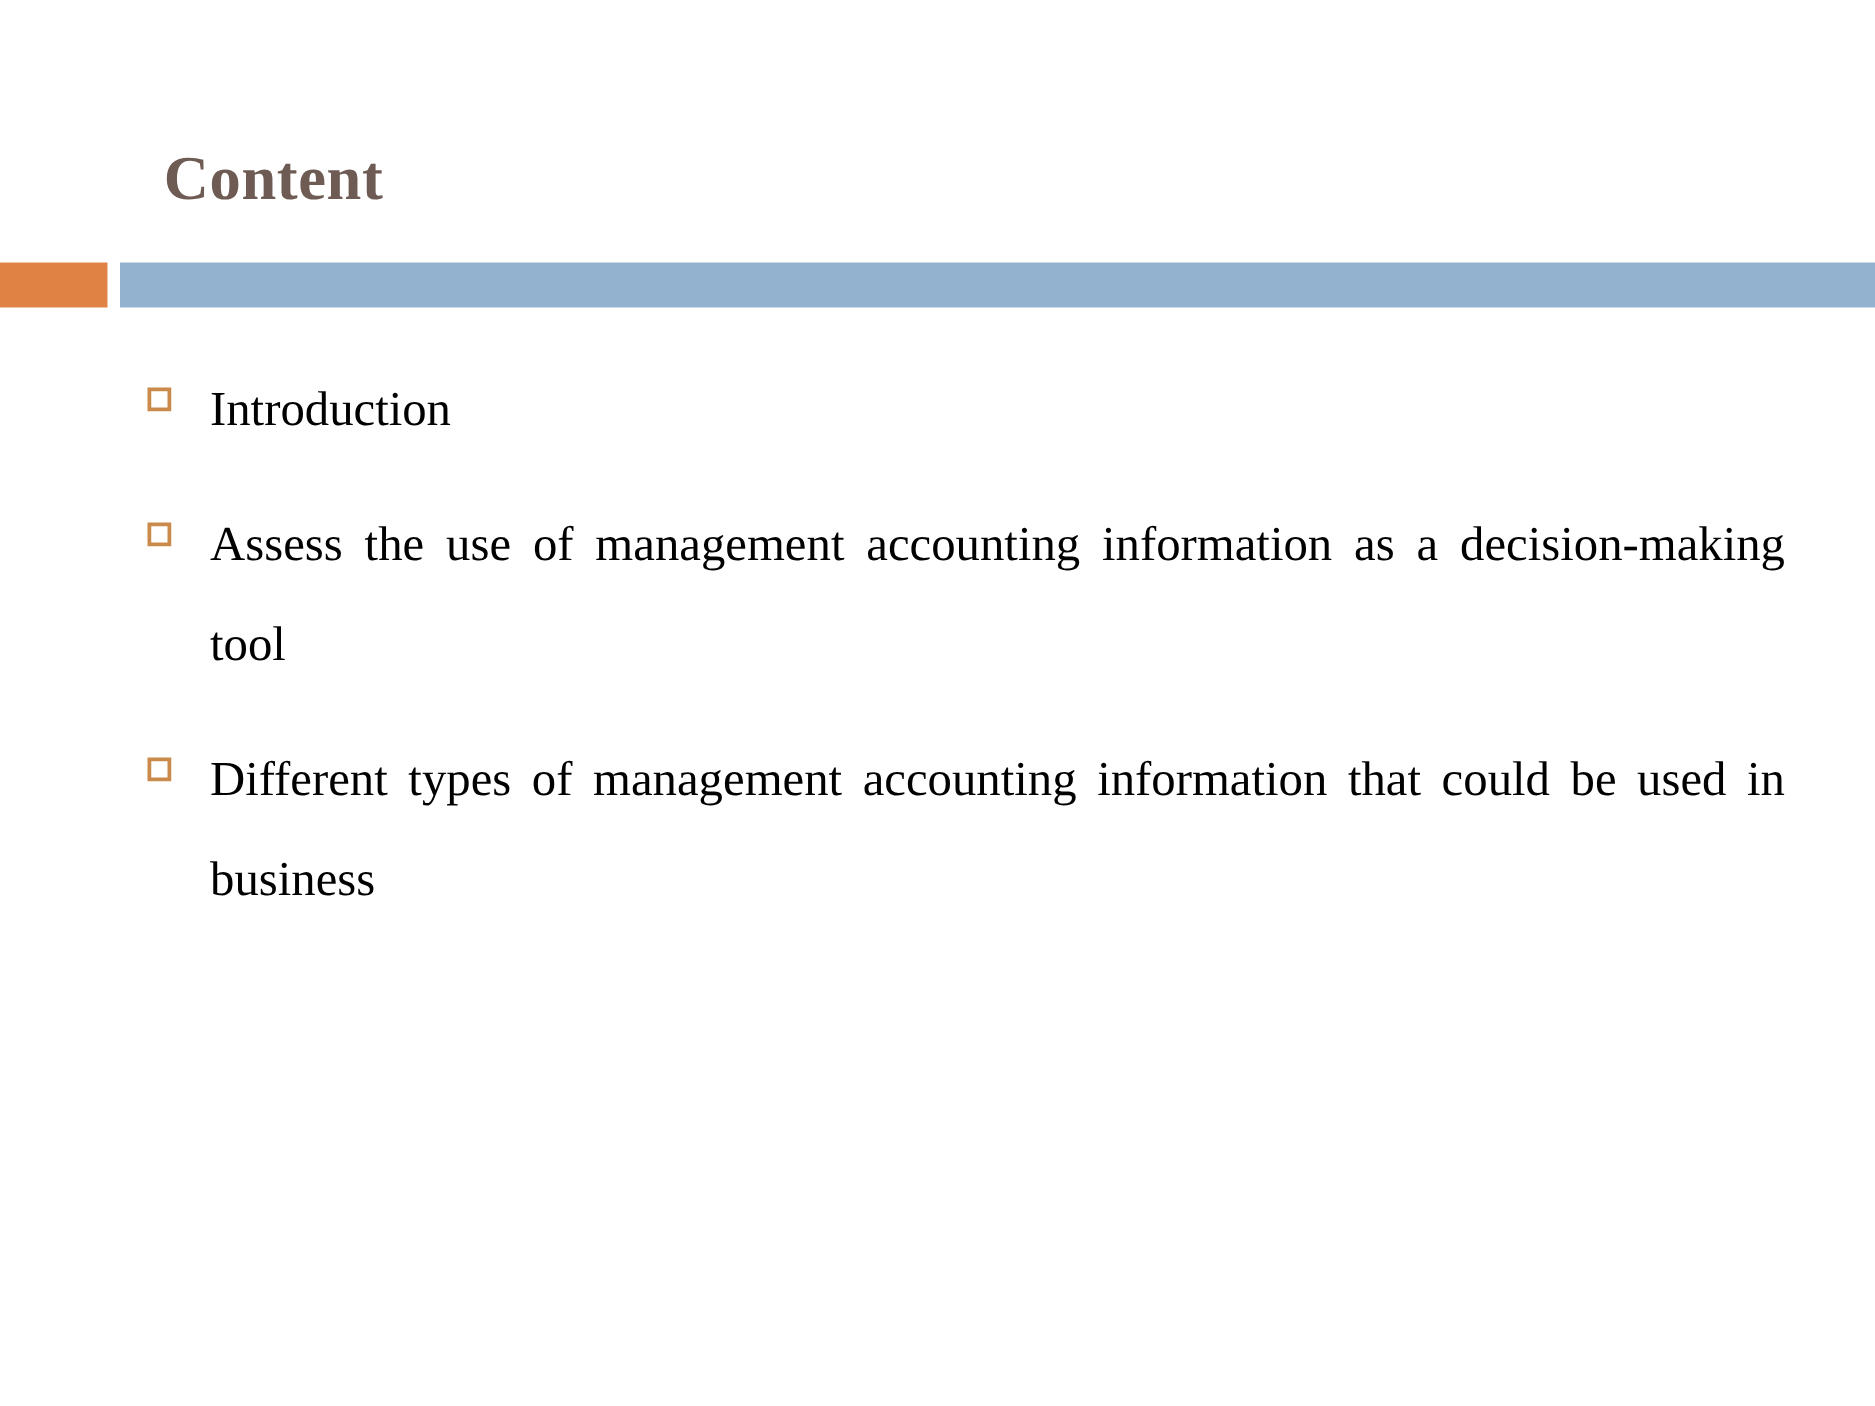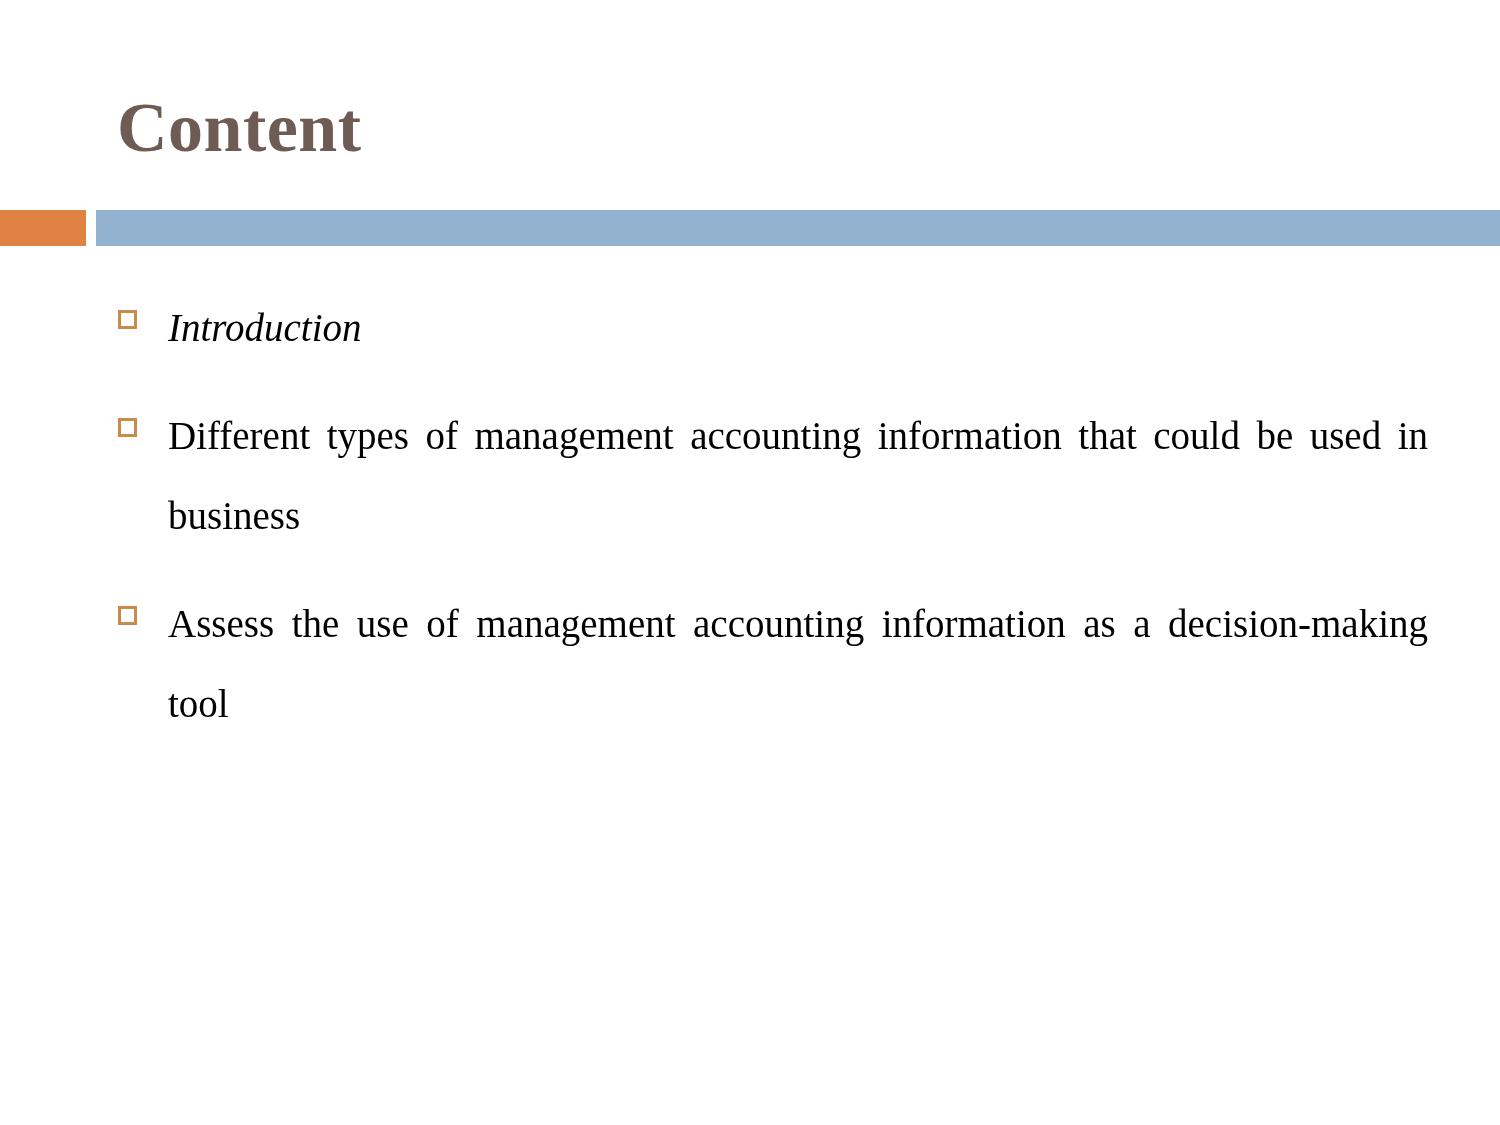--- a/index.html
+++ b/index.html
@@ -20,24 +20,24 @@
   
   .title-wrap {
     position: absolute;
     left: 113px;
     top: 78px;
     width: 1300px;
     height: 100px;
   }
 
   .slide-title {
-    margin: 4px;
+    margin: 18px;
     font-family: "Liberation Serif", "DejaVu Serif", serif;
     font-weight: bold;
-    font-size: 70px;
+    font-size: 50px;
     line-height: 92px;
     color: #6E5B53;
     letter-spacing: 0.5px;
     white-space: nowrap;
   }
 
   
   .bar-row {
     position: absolute;
     left: 0;
@@ -103,21 +103,20 @@
     text-align: justify;
     text-justify: inter-word;
     text-align-last: left;
     -moz-text-align-last: left;
     margin: 0;
     padding-right: 2px;
   }
 
   .bullet-item.single .bullet-text {
     text-align: center;
-    font-style: italic;
   }
 </style>
 </head>
 <body>
 
 <div class="slide">
 
   <div class="title-wrap">
     <h1 class="slide-title">Content</h1>
   </div>
@@ -129,24 +128,24 @@
 
   <div class="body-list">
 
     <div class="bullet-item single">
       <span class="bullet-marker"></span>
       <span class="bullet-text">Introduction</span>
     </div>
 
     <div class="bullet-item">
       <span class="bullet-marker"></span>
-      <span class="bullet-text">Different types of management accounting information that could be used in business</span>
+      <span class="bullet-text">Assess the use of management accounting information as a decision-making tool</span>
     </div>
 
     <div class="bullet-item">
       <span class="bullet-marker"></span>
-      <span class="bullet-text">Assess the use of management accounting information as a decision-making tool</span>
+      <span class="bullet-text">Different types of management accounting information that could be used in business</span>
     </div>
 
 
   </div>
 
 </div>
 
 </body></html>

